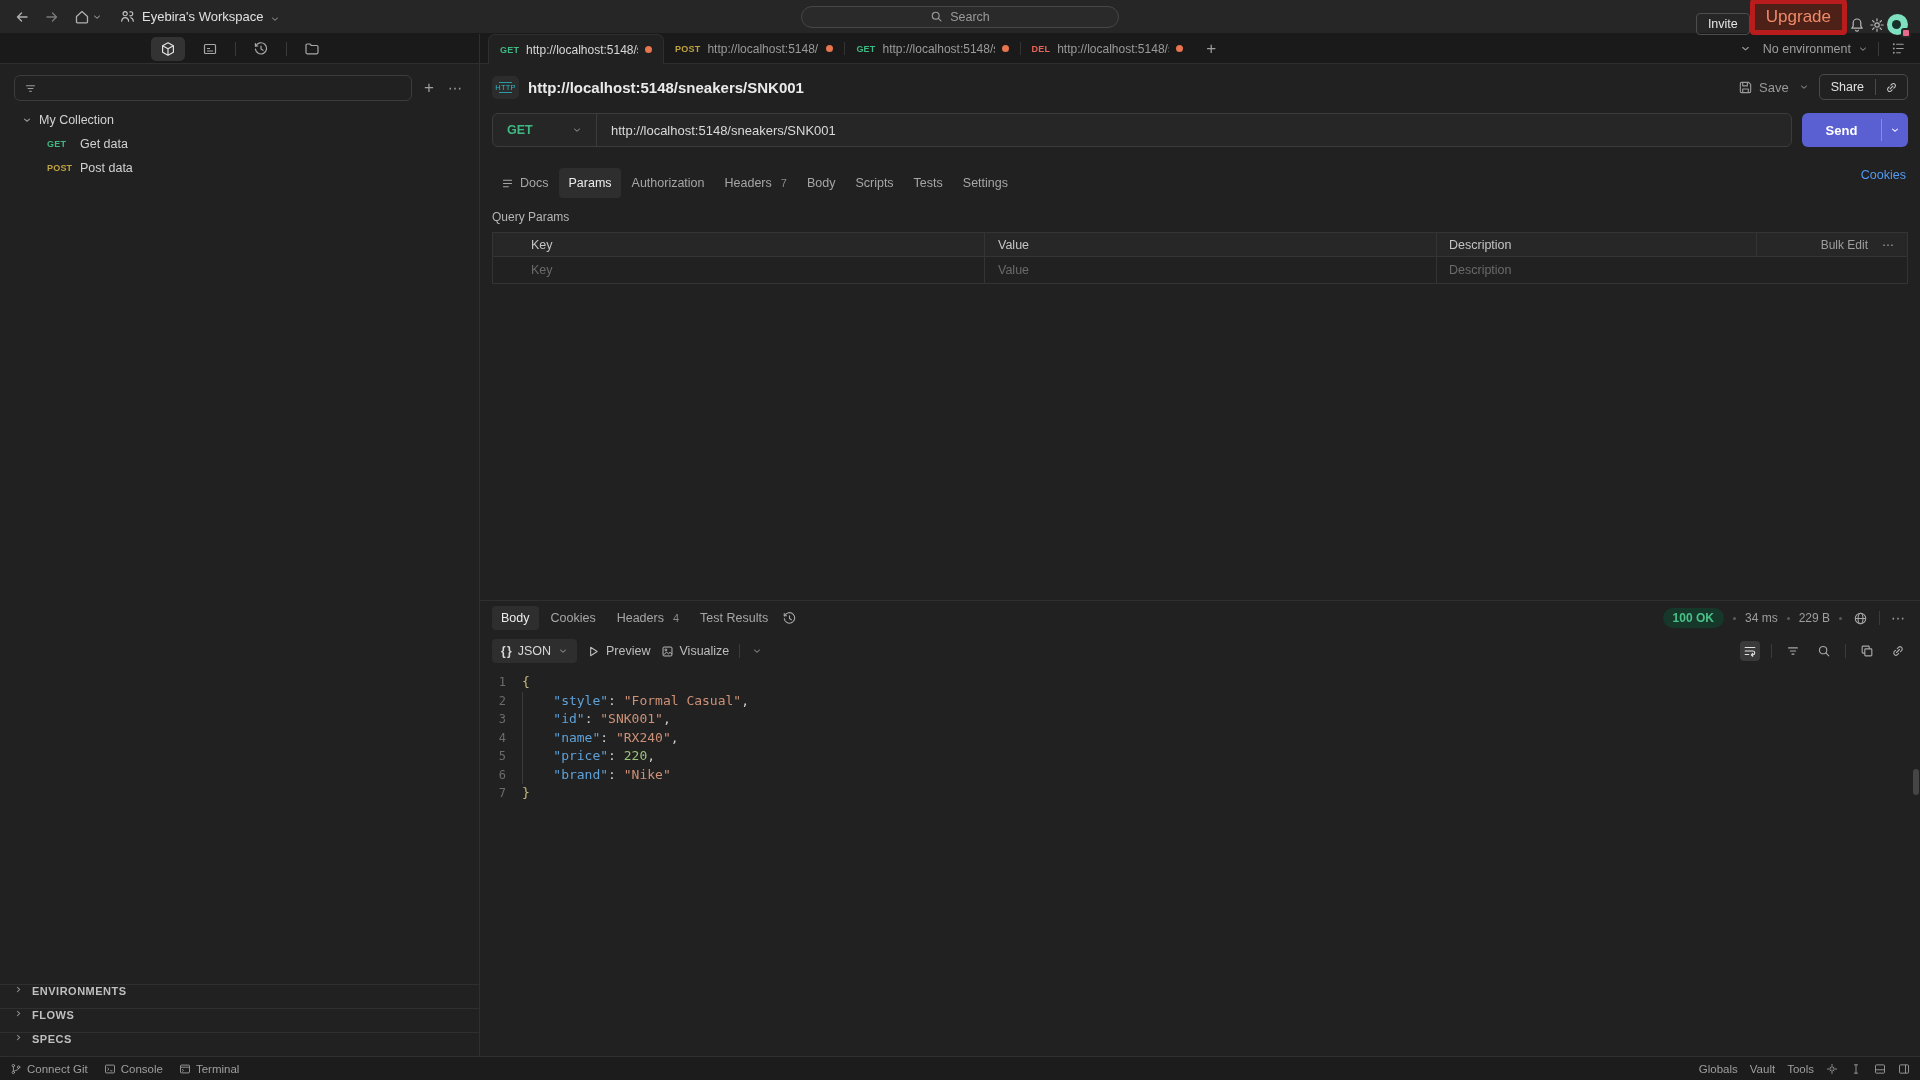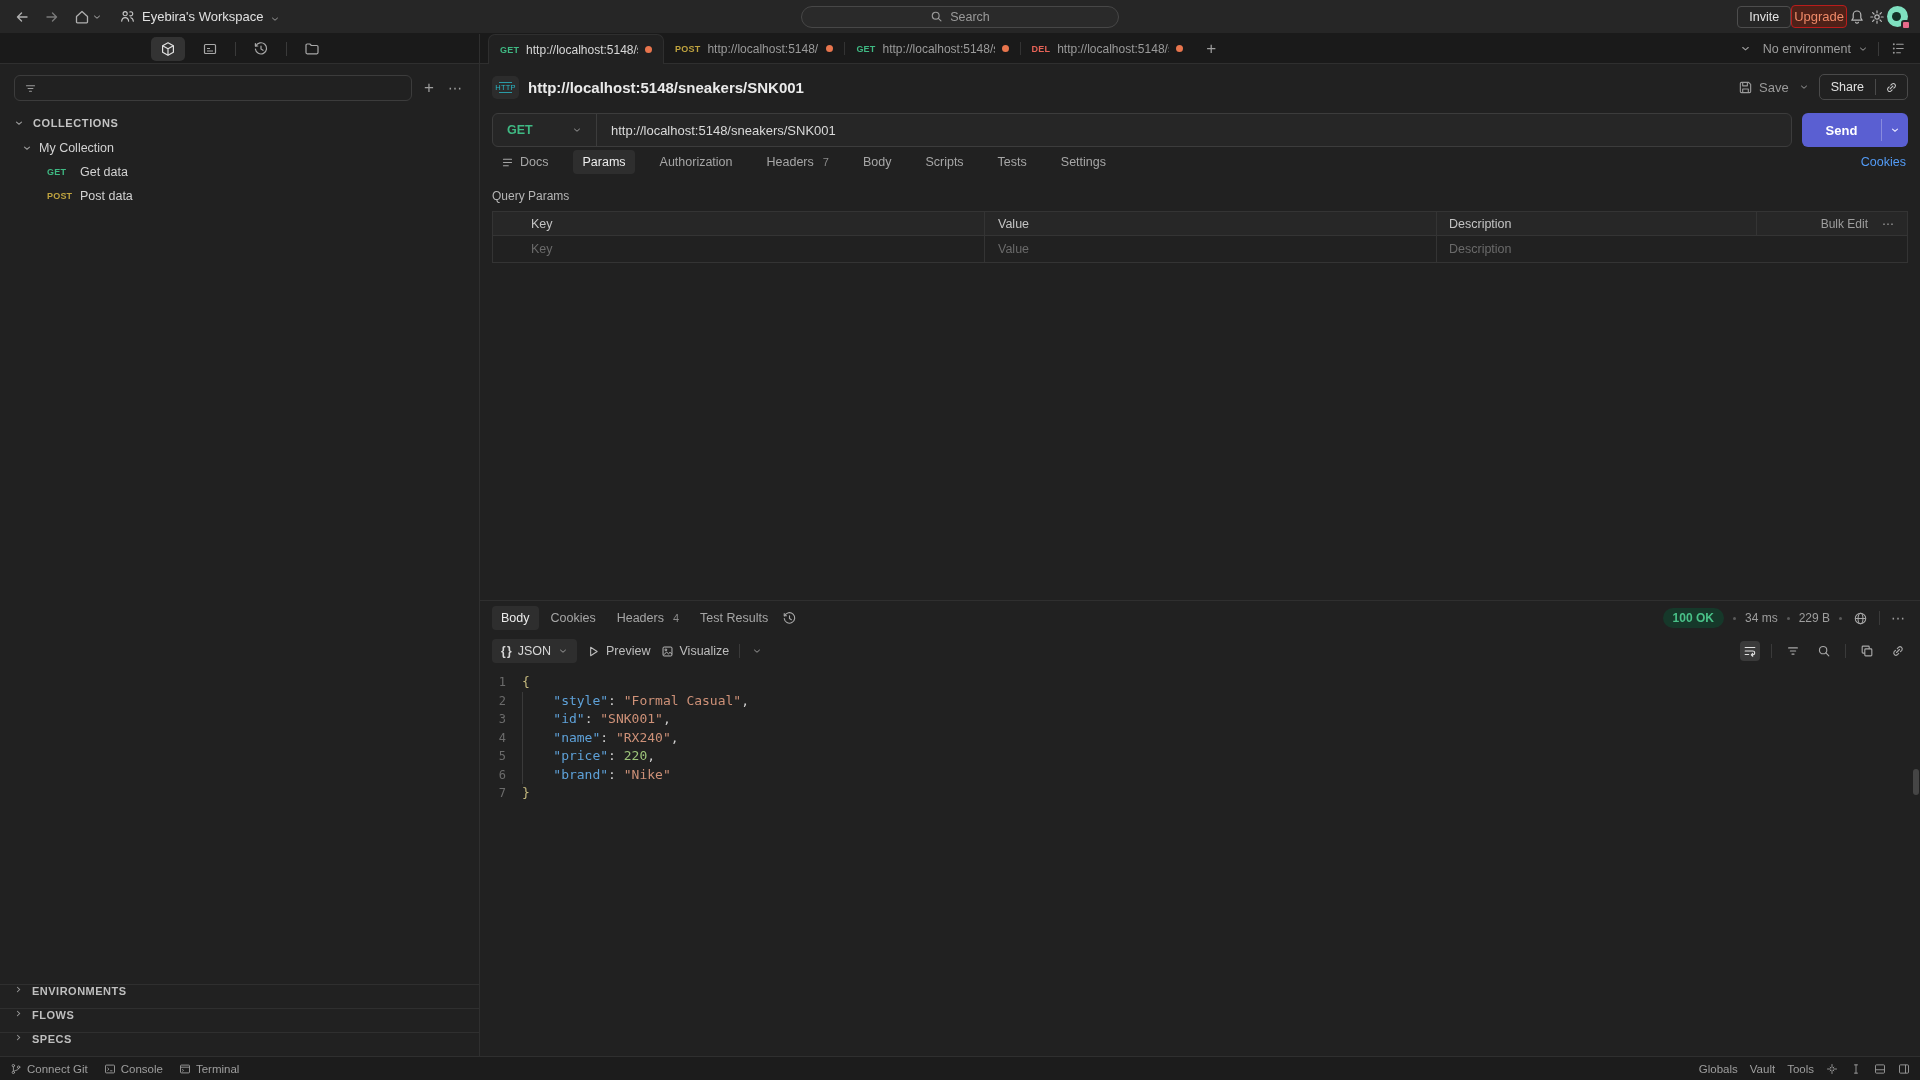--- a/index.html
+++ b/index.html
@@ -22,24 +22,24 @@
 
   
   .topbar{height:34px;background:var(--bg-elev);border-bottom:1px solid #1a1a1a;
           display:flex;align-items:center;padding:0 12px;position:relative}
   .tb-left{display:flex;align-items:center;gap:10px}
   .tb-btn{display:flex;align-items:center;gap:2px;padding:2px;border-radius:4px;cursor:pointer}
   .ws{display:flex;align-items:flex-end;gap:7px;font-size:13px;color:#e0e0e0;padding:3px 6px;border-radius:4px;cursor:pointer}
   .searchbar{position:absolute;left:50%;transform:translateX(-50%);width:318px;height:22px;
              border:1px solid #474747;border-radius:12px;background:#2a2a2a;display:flex;
              align-items:center;justify-content:center;gap:7px;color:#9a9a9a;font-size:12.5px;cursor:text}
-  .tb-right{margin-left:auto;display:flex;align-items:center;}
+  .tb-right{margin-left:auto;display:flex;align-items:flex-end;}
   .btn-invite{border:1px solid #4d4d4d;border-radius:4px;padding:3px 11px;font-size:12.5px;color:#e4e4e4;cursor:pointer}
-  .btn-upgrade{background:var(--upgrade-bg);color:var(--upgrade-text);border:1px solid #b91c1c;
-               border-radius:4px;padding:3px 2px;font-size:13px;cursor:pointer}
+  .btn-upgrade{background:var(--upgrade-bg);color:var(--upgrade-text);border:5px solid #b91c1c;
+               border-radius:4px;padding:3px 11px;font-size:17px;cursor:pointer}
   .avatar{position:relative;width:21px;height:21px;border-radius:50%;background:var(--avatar);cursor:pointer;
           display:flex;align-items:center;justify-content:center}
   .avatar .hole{width:9px;height:9px;border-radius:50%;background:#143028;margin-left:-3px}
   .avatar .badge{position:absolute;right:-3px;bottom:-3px;width:10px;height:10px;border-radius:3px;
                  background:#e86a8a;border:2px solid #262626}
 
   
   .workrow{display:flex;height:1022px}
 
   
@@ -105,21 +105,21 @@
              border-right:1px solid var(--border-strong);cursor:pointer}
   .url-input{flex:1;display:flex;align-items:center;padding:0 14px}
   .url-input input{width:100%;background:transparent;border:none;outline:none;color:#dadada;
                    font:13px "Liberation Sans",sans-serif}
   .send-btn{width:106px;margin-left:10px;background:var(--send);border-radius:6px;display:flex;
             align-items:stretch;overflow:hidden;cursor:pointer}
   .send-btn .txt{flex:1;display:flex;align-items:center;justify-content:center;font-size:13px;
                  font-weight:bold;color:#fff}
   .send-btn .seg{width:1px;background:rgba(255,255,255,.28);margin:6px 0}
   .send-btn .car{width:26px;display:flex;align-items:center;justify-content:center;color:#e8e8ff}
-  .subtabs{margin-top:0;height:30px;display:flex;align-items:center;gap:16px}
+  .subtabs{margin-top:21px;height:30px;display:flex;gap:2px}
   .subtab{display:flex;align-items:center;gap:6px;padding:5px 9px;border-radius:4px;
           font-size:12.5px;color:#a6a6a6;cursor:pointer}
   .subtab.active{background:var(--bg-pill);color:#ececec}
   .count{font-size:11px;color:#8a8a8a;margin-left:3px}
   .cookies-link{margin-left:auto;font-size:12.5px;color:var(--link);cursor:pointer;padding-right:2px}
   .qp-title{margin-top:12px;font-size:12px;color:#b5b5b5}
   .qp-table{margin-top:8px;border:1px solid #343434}
   .qp-hrow{display:grid;grid-template-columns:492px 452px 1fr 150px;height:24px;background:#272727;
            border-bottom:1px solid #343434;align-items:center;font-size:12.5px;color:#c4c4c4}
   .qp-hrow .cell,.qp-drow .cell{height:100%;display:flex;align-items:center;border-right:1px solid #343434}
@@ -267,26 +267,20 @@
         <div class="filter-box">
           <svg width="13" height="13" viewBox="0 0 16 16" fill="none" stroke="#9a9a9a" stroke-width="1.3" stroke-linecap="round">
               <path d="M3 4.5h10M5 8h6M6.8 11.5h2.4"></path>
             </svg>
           <input value="" style="">
         </div>
         <span class="iconbtn" style="font-size:17px">+</span>
         <span class="more-glyph iconbtn">⋯</span>
       </div>
 
-      <div class="coll-header">
-        <svg width="10" height="10" viewBox="0 0 16 16" fill="none" stroke="#9a9a9a" stroke-width="1.8" stroke-linecap="round">
-            <path d="M4 6.5 8 10l4-3.5"></path>
-          </svg>
-        <span>COLLECTIONS</span>
-      </div>
 
       <div>
         <div class="tree-row tr-collection">
           <svg width="10" height="10" viewBox="0 0 16 16" fill="none" stroke="#9a9a9a" stroke-width="1.8" stroke-linecap="round">
               <path d="M4 6.5 8 10l4-3.5"></path>
             </svg>
           <span>My Collection</span>
         </div>
         <div class="tree-row tr-request">
           <span class="m-label m-GET">GET</span>

